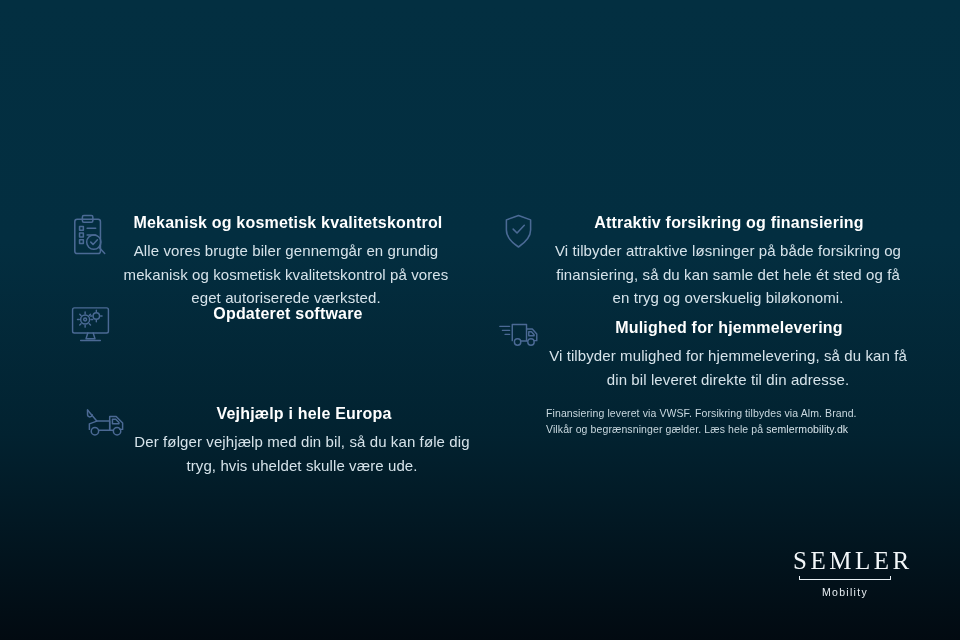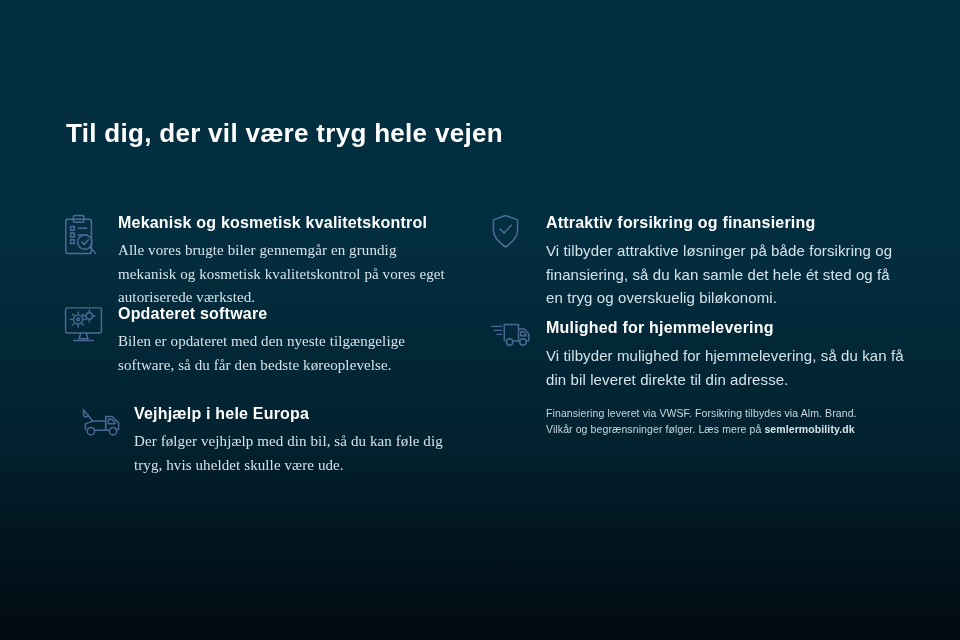--- a/index.html
+++ b/index.html
@@ -18,20 +18,21 @@
     font-size: 26px;
     font-weight: 700;
     letter-spacing: 0.3px;
     color: #ffffff;
   }
 
   .feature {
     position: absolute;
     display: flex;
     align-items: flex-start;
+    text-align: center;
   }
   .f0 { left: 62px;  top: 212px; width: 396px; }
   .f1 { left: 62px;  top: 303px; width: 396px; }
   .f2 { left: 78px;  top: 403px; width: 396px; }
   .f3 { left: 490px; top: 212px; width: 422px; }
   .f4 { left: 490px; top: 317px; width: 422px; }
 
   .icon-box {
     flex: 0 0 56px;
     width: 56px;
@@ -53,33 +54,33 @@
     margin-bottom: 6px;
     letter-spacing: 0.2px;
     color: #ffffff;
   }
   .feature-body {
     font-size: 15px;
     line-height: 23.5px;
     color: #d6e3ea;
     letter-spacing: 0.1px;
   }
-  .f0 .feature-body, .f1 .feature-body, .f2 .feature-body { max-width: 336px; font-family: Liberation Serif, serif; }
+  .f0 .feature-body, .f1 .feature-body, .f2 .feature-body { max-width: 336px; }
   .f3 .feature-body, .f4 .feature-body { max-width: 364px; }
 
   .disclaimer {
     position: absolute;
     left: 546px; top: 406px;
     width: 320px;
     font-size: 10.5px;
     line-height: 15.5px;
     color: #c9d8df;
     letter-spacing: 0.1px;
   }
-  .disclaimer b { font-weight: 700; color: #d8e4ea; text-align: right; }
+  .disclaimer b { font-weight: 400; color: #d8e4ea; text-align: right; }
 
   .logo {
     position: absolute;
     left: 793px; top: 547px;
     width: 104px;
     text-align: center;
   }
   .logo-brand {
     font-family: "Liberation Serif", serif;
     font-size: 25px;
@@ -99,21 +100,20 @@
     font-size: 10.5px;
     letter-spacing: 1.3px;
     color: #e9eff3;
   }
 </style>
 </head>
 <body>
 
 <div class="page">
 
-  <h1 class="page-title">Til dig, der vil være tryg hele vejen</h1>
 
   <div class="feature f0">
     <span class="icon-box">
       <svg width="38" height="44" viewBox="0 0 40 46">
         <rect x="4" y="6.5" width="27" height="36" rx="2.5"></rect>
         <rect x="12" y="2.5" width="11" height="7" rx="1.5"></rect>
         <rect x="9" y="14" width="4" height="4"></rect>
         <line x1="17" y1="16" x2="26" y2="16"></line>
         <rect x="9" y="21" width="4" height="4"></rect>
         <line x1="17" y1="23" x2="26" y2="23"></line>
@@ -137,21 +137,20 @@
         <circle cx="18" cy="17" r="1.6"></circle>
         <path d="M18 10.5 v-2 M18 23.5 v2 M11.5 17 h-2 M24.5 17 h2 M13.4 12.4 l-1.4 -1.4 M22.6 21.6 l1.4 1.4 M13.4 21.6 l-1.4 1.4 M22.6 12.4 l1.4 -1.4"></path>
         <circle cx="30.5" cy="13" r="3.6"></circle>
         <path d="M30.5 8.2 v-1.6 M30.5 17.8 v1.6 M25.7 13 h-1.6 M35.3 13 h1.6"></path>
         <path d="M21 32 l-2 6.5 h10 l-2 -6.5"></path>
         <line x1="13" y1="40.5" x2="35" y2="40.5"></line>
       </svg>
     </span>
     <div class="feature-text">
       <div class="feature-title">Opdateret software</div>
-      <div class="feature-body">Bilen er opdateret med den nyeste tilgængelige software, så du får den bedste køreoplevelse.</div>
     </div>
   </div>
 
   <div class="feature f2">
     <span class="icon-box">
       <svg width="48" height="36" viewBox="0 0 52 38">
         <path d="M8 27 v-6 l8 -3 h14 v9"></path>
         <path d="M30 27 v-14 h7 l7 7 v7 h-3"></path>
         <path d="M33 16 h3.5 l3.5 3.5 v1.5 h-7 z"></path>
         <circle cx="14" cy="29" r="4"></circle>
@@ -195,17 +194,22 @@
       </svg>
     </span>
     <div class="feature-text">
       <div class="feature-title">Mulighed for hjemmelevering</div>
       <div class="feature-body">Vi tilbyder mulighed for hjemmelevering, så du kan få din bil leveret direkte til din adresse.</div>
     </div>
   </div>
 
   <div class="disclaimer">
     <div>Finansiering leveret via VWSF. Forsikring tilbydes via Alm. Brand.</div>
-    <div><span>Vilkår og begrænsninger følger. Læs mere på </span><b>semlermobility.dk</b></div>
-  </div>
-
+    <div><span>Vilkår og begrænsninger gælder. Læs hele på </span><b>semlermobility.dk</b></div>
+  </div>
+
+  <div class="logo">
+    <div class="logo-brand">SEMLER</div>
+    <div class="logo-rule"></div>
+    <div class="logo-sub">Mobility</div>
+  </div>
 
 </div>
 
 </body></html>

